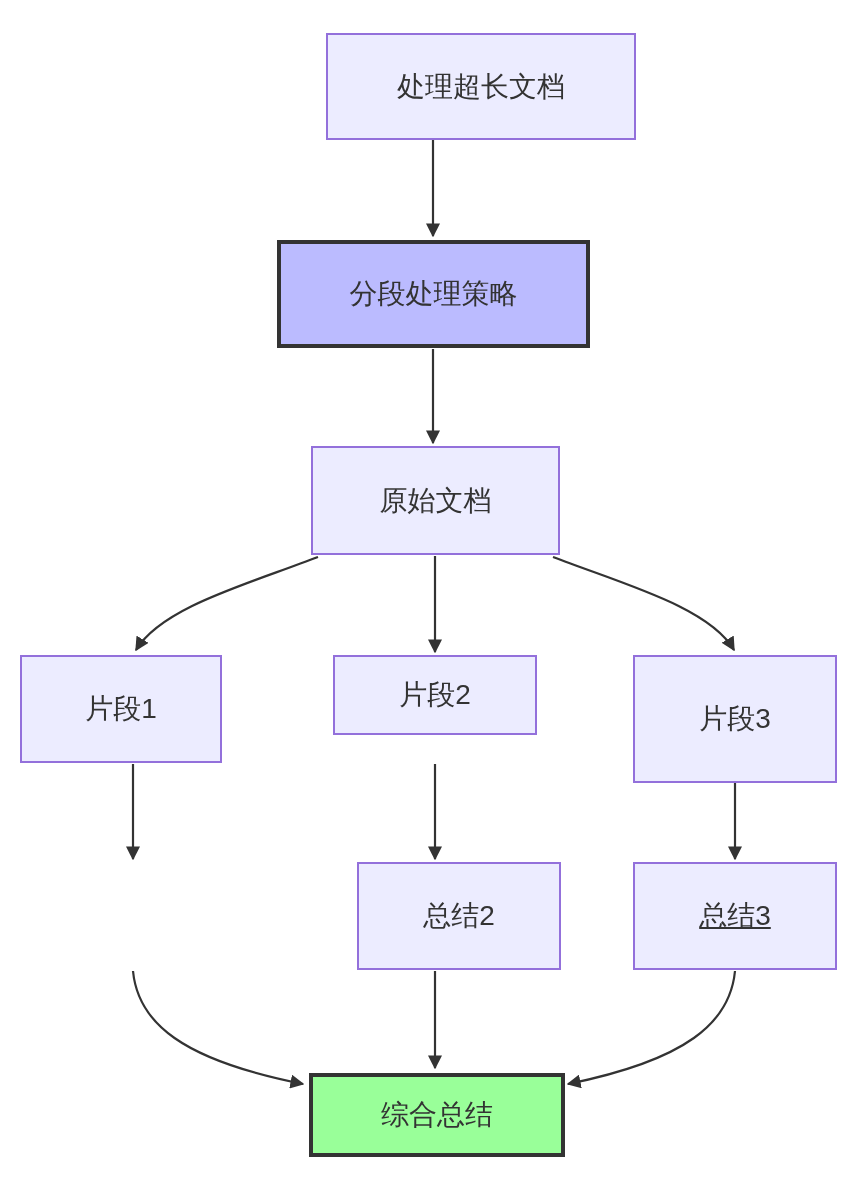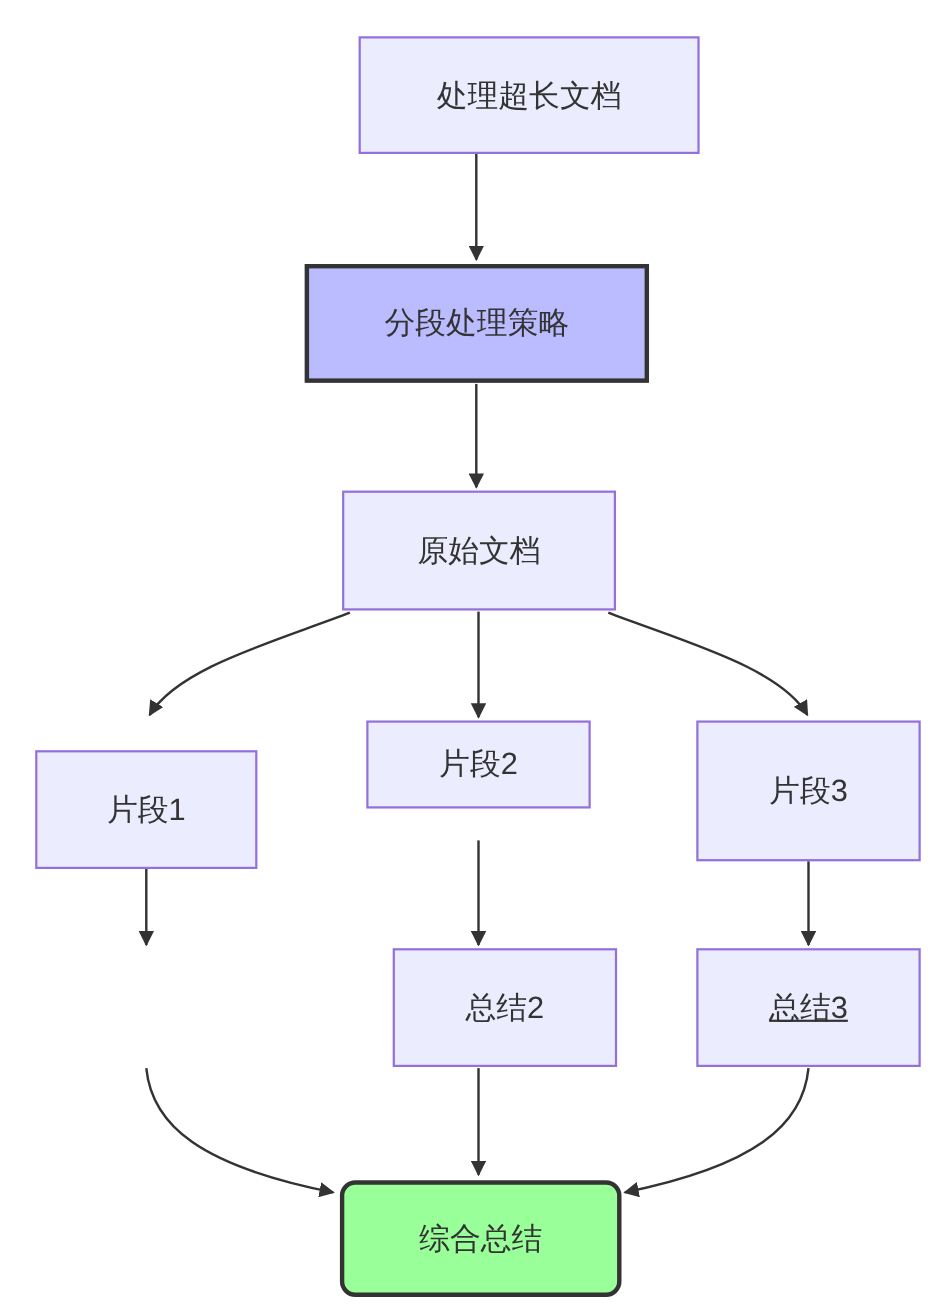--- a/index.html
+++ b/index.html
@@ -98,38 +98,38 @@
   </div>
 
   <div class="node highlight" style="left:277px; top:240px; width:313px; height:108px;">
     <span>分段处理策略</span>
   </div>
 
   <div class="node" style="left:311px; top:446px; width:249px; height:109px;">
     <span>原始文档</span>
   </div>
 
-  <div class="node" style="left:32px; top:655px; width:202px; height:108px;margin-top:27px;">
+  <div class="node" style="left:20px; top:655px; width:202px; height:108px;">
     <span>片段1</span>
   </div>
 
   <div class="node" style="left:333px; top:655px; width:204px; height:80px;">
     <span>片段2</span>
   </div>
 
   <div class="node" style="left:633px; top:655px; width:204px; height:128px;">
     <span>片段3</span>
   </div>
 
 
   <div class="node" style="left:333px; top:862px; width:204px; height:108px;margin-left:24px;">
     <span>总结2</span>
   </div>
 
   <div class="node" style="left:633px; top:862px; width:204px; height:108px;text-decoration:underline;">
     <span>总结3</span>
   </div>
 
-  <div class="node success" style="left:309px; top:1073px; width:256px; height:106px;border-radius:14px;">
+  <div class="node success" style="left:309px; top:1073px; width:256px; height:84px;">
     <span>综合总结</span>
   </div>
 
 </div>
 
 </body></html>

